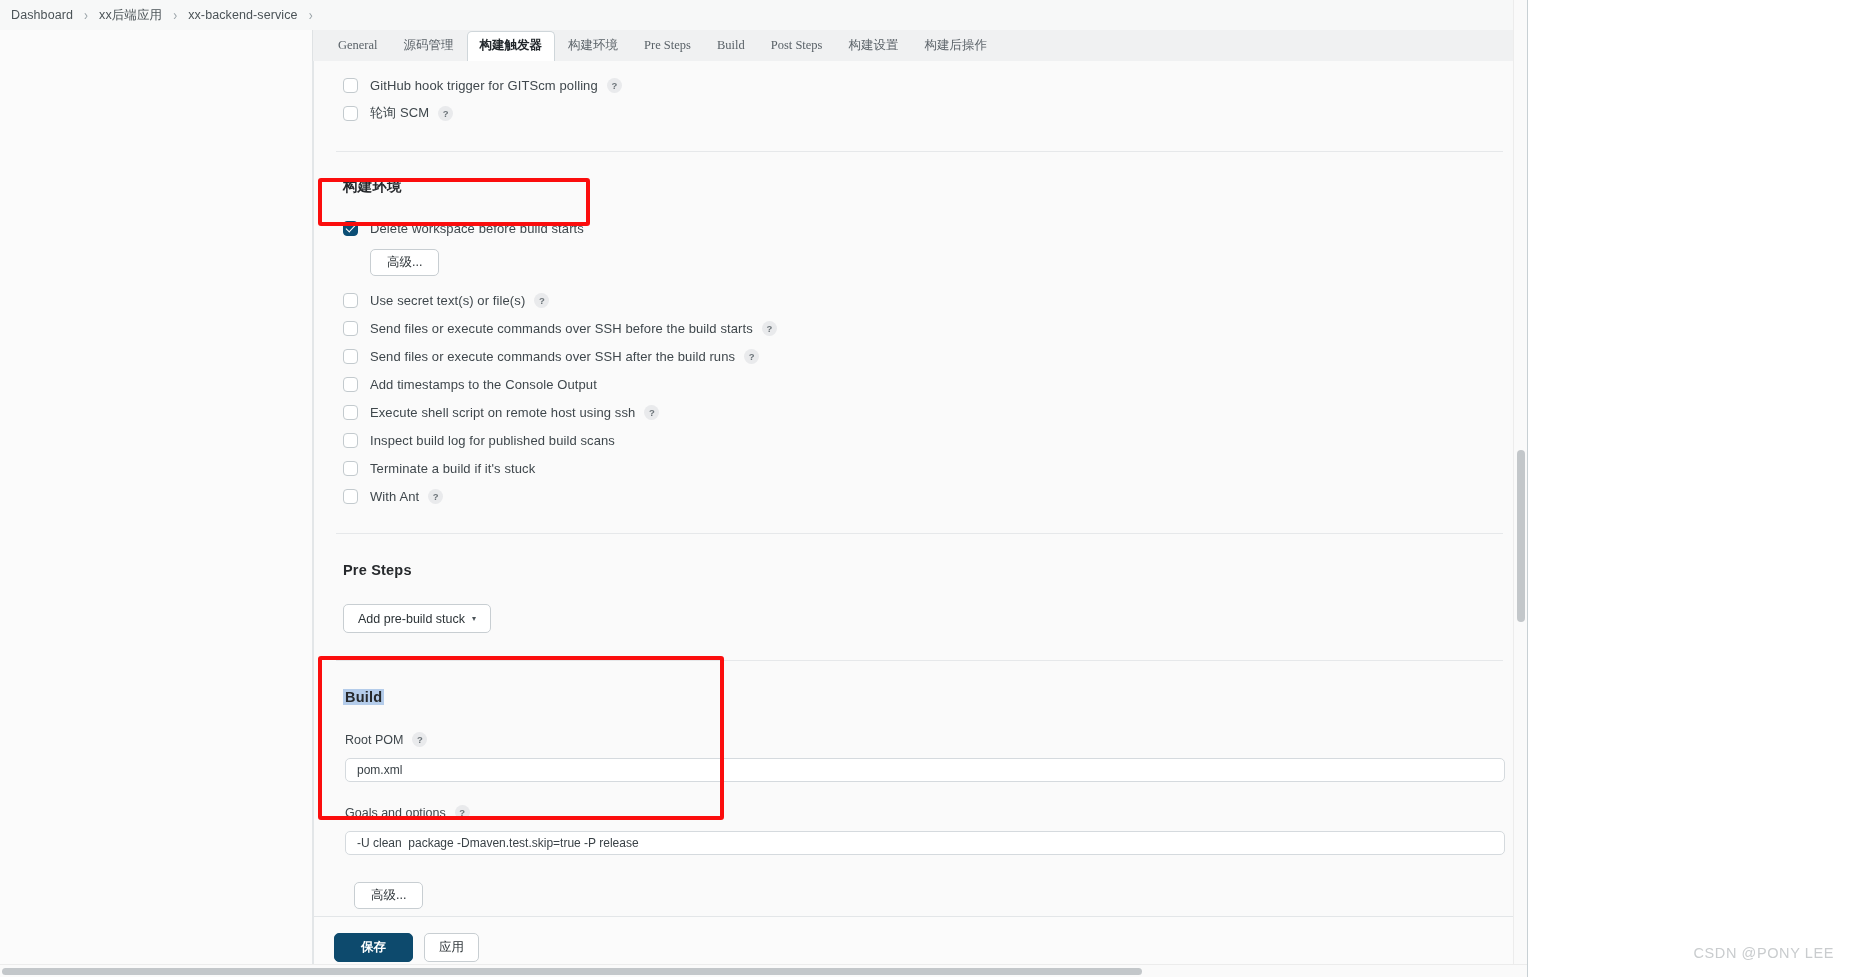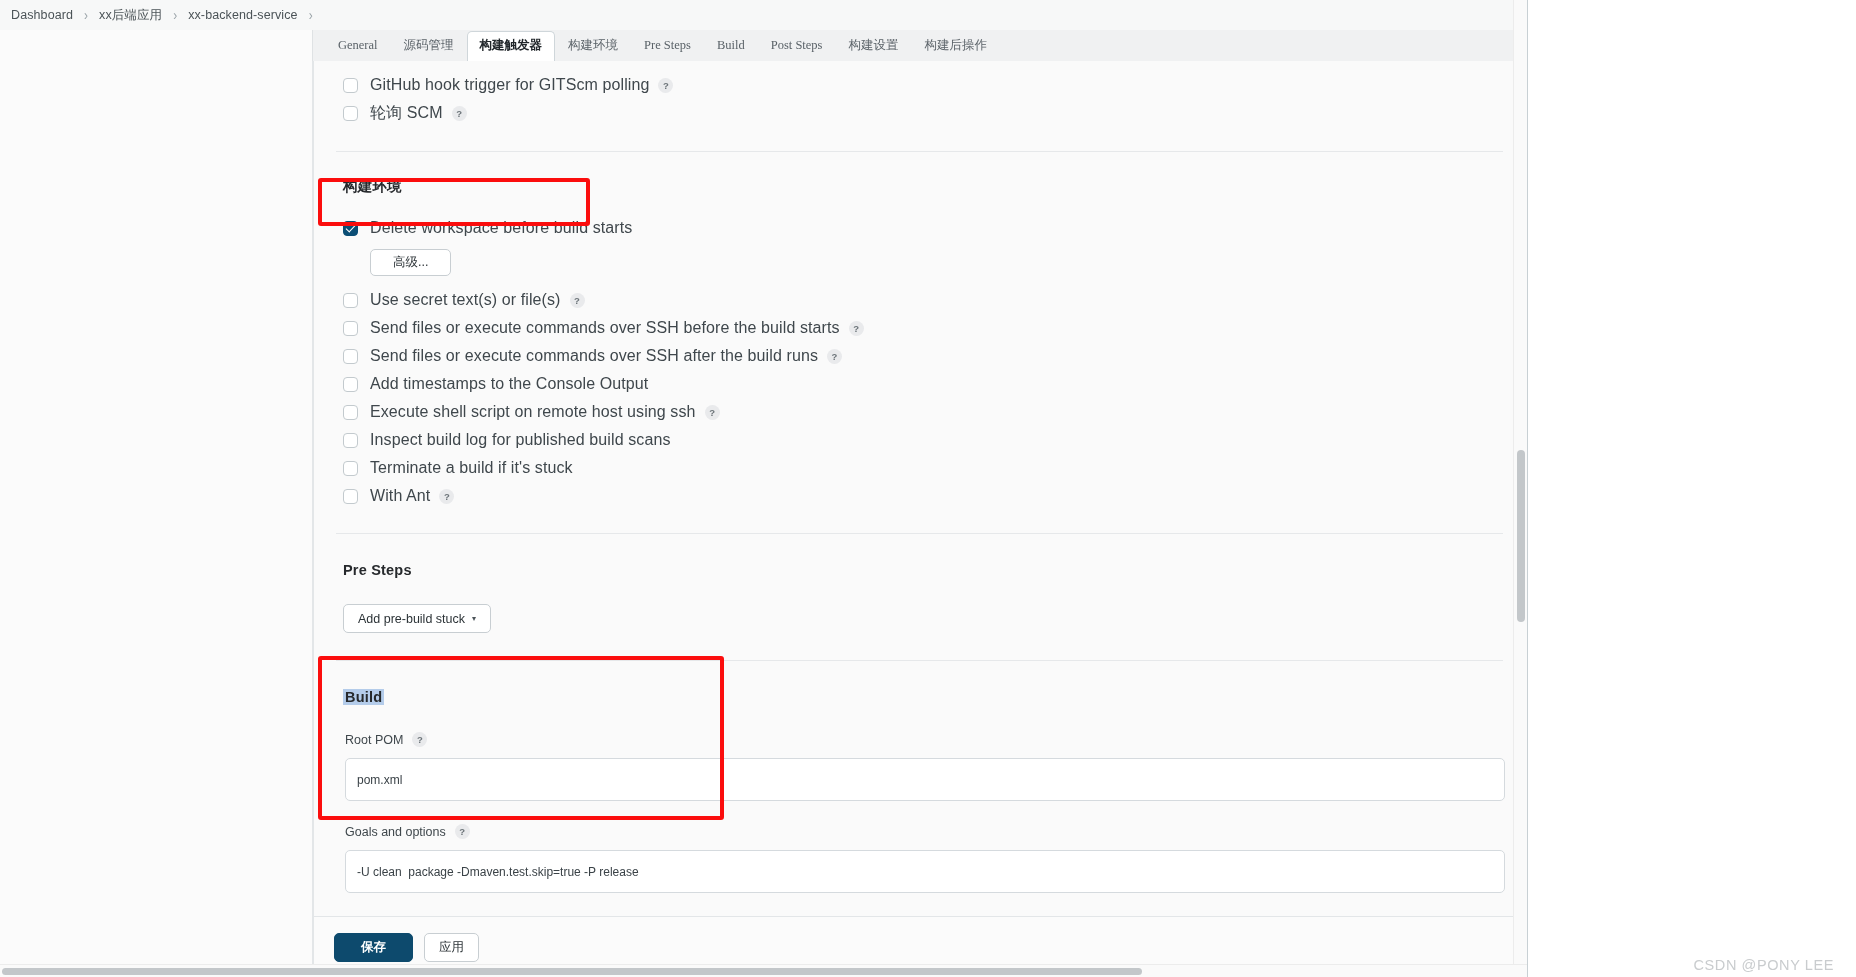--- a/index.html
+++ b/index.html
@@ -157,21 +157,21 @@
   .cb.checked::after {
     content: "";
     position: absolute;
     left: 4.4px; top: 1.6px;
     width: 4px; height: 8px;
     border: solid #ffffff;
     border-width: 0 1.8px 1.8px 0;
     transform: rotate(43deg);
   }
   .cb-label {
-    font-size: 16px;
+    font-size: 13px;
     color: #3f474c;
     white-space: nowrap;
     letter-spacing: .1px;
   }
   .help {
     display: inline-flex;
     align-items: center;
     justify-content: center;
     width: 15px; height: 15px;
     border-radius: 50%;
@@ -209,21 +209,21 @@
   .btn {
     display: inline-flex;
     align-items: center;
     justify-content: center;
     border: 1px solid #c8ced2;
     border-radius: 5px;
     background: #ffffff;
     color: #2c3337;
     font-size: 12.5px;
     height: 27px;
-    padding: 0 22px;
+    padding: 0 16px;
     cursor: pointer;
     white-space: nowrap;
     font-family: "Liberation Sans", "DejaVu Sans", sans-serif;
   }
   .btn.primary {
     background: #0d4a6d;
     border-color: #0d4a6d;
     color: #ffffff;
     font-weight: bold;
     height: 29px;
@@ -241,21 +241,21 @@
   .field-label {
     font-size: 12.5px;
     color: #3f474c;
     display: flex;
     align-items: flex-end;
     padding-left: 11px;
   }
   .text-input {
     display: block;
     width: 100%;
-    height: 43px;
+    height: 24px;
     border: 1px solid #d5dade;
     border-radius: 5px;
     background: #ffffff;
     font-size: 12px;
     color: #3a4247;
     padding: 0 11px;
     font-family: "Liberation Sans", "DejaVu Sans", sans-serif;
     outline: none;
   }
   .text-input::placeholder { color: #9aa2a7; }
@@ -312,21 +312,21 @@
     top: 3px; left: 2px;
     height: 7px;
     border-radius: 4px;
     background: #c3c7ca;
   }
 
   
   .watermark {
     position: absolute;
     right: 22px;
-    bottom: 4px;
+    bottom: 16px;
     font-size: 14.5px;
     color: #c9ccce;
     letter-spacing: .6px;
     z-index: 60;
     white-space: nowrap;
   }
 </style>
 </head>
 <body>
 

